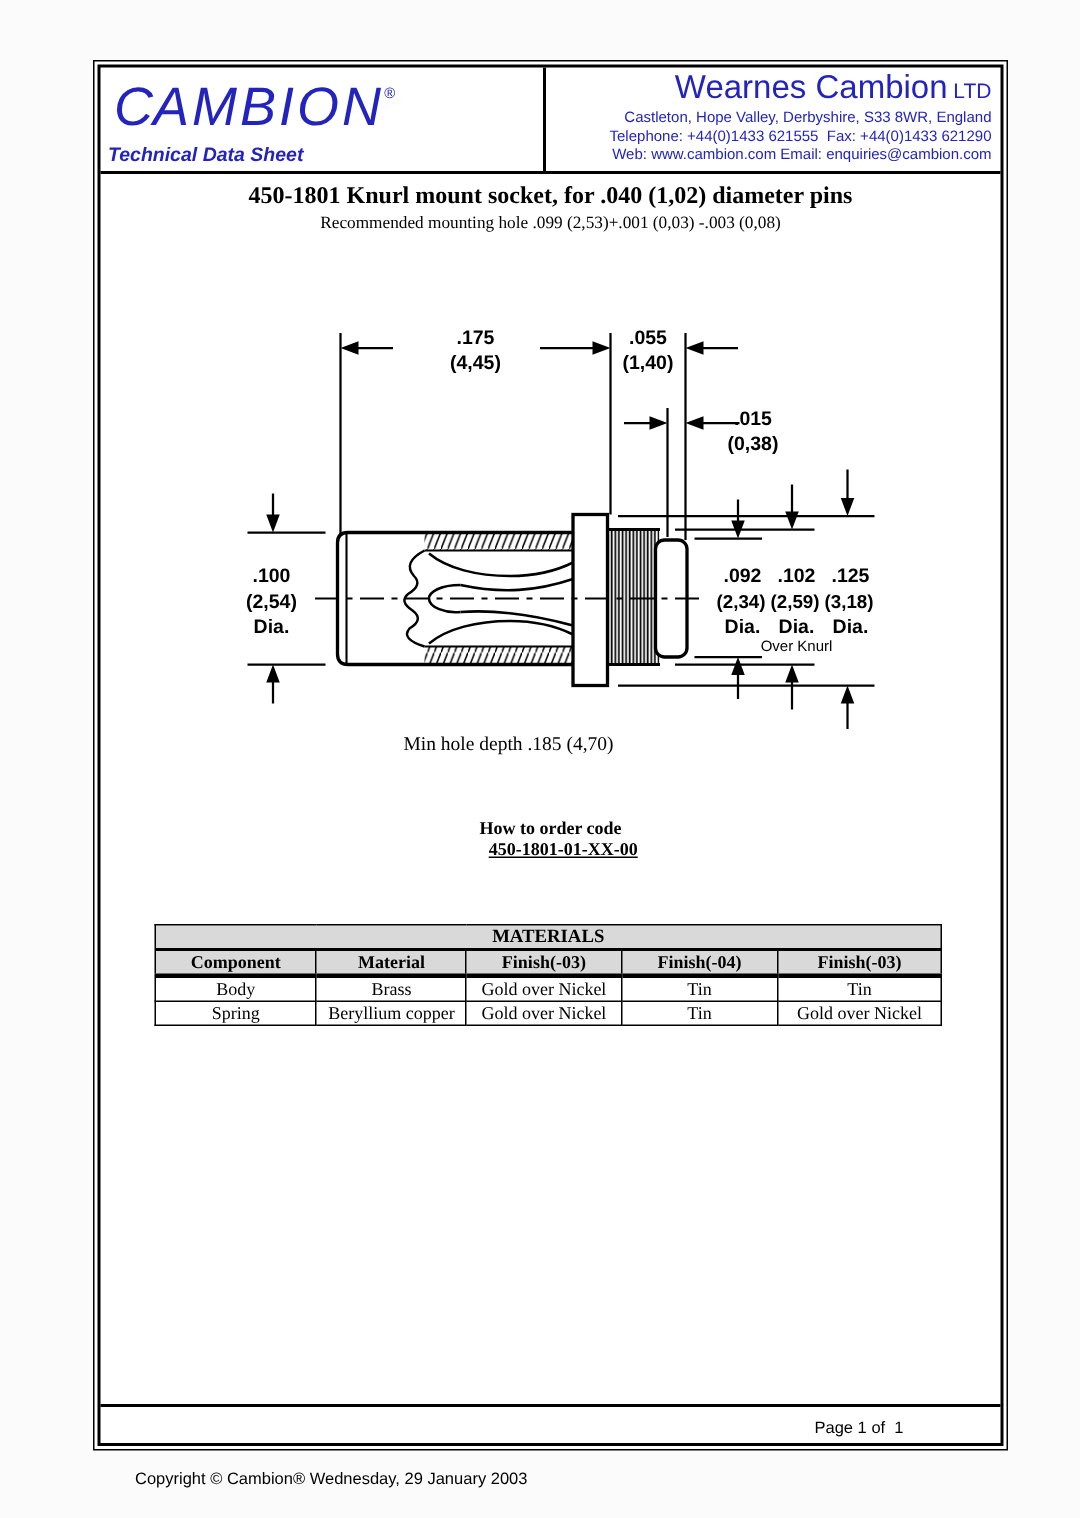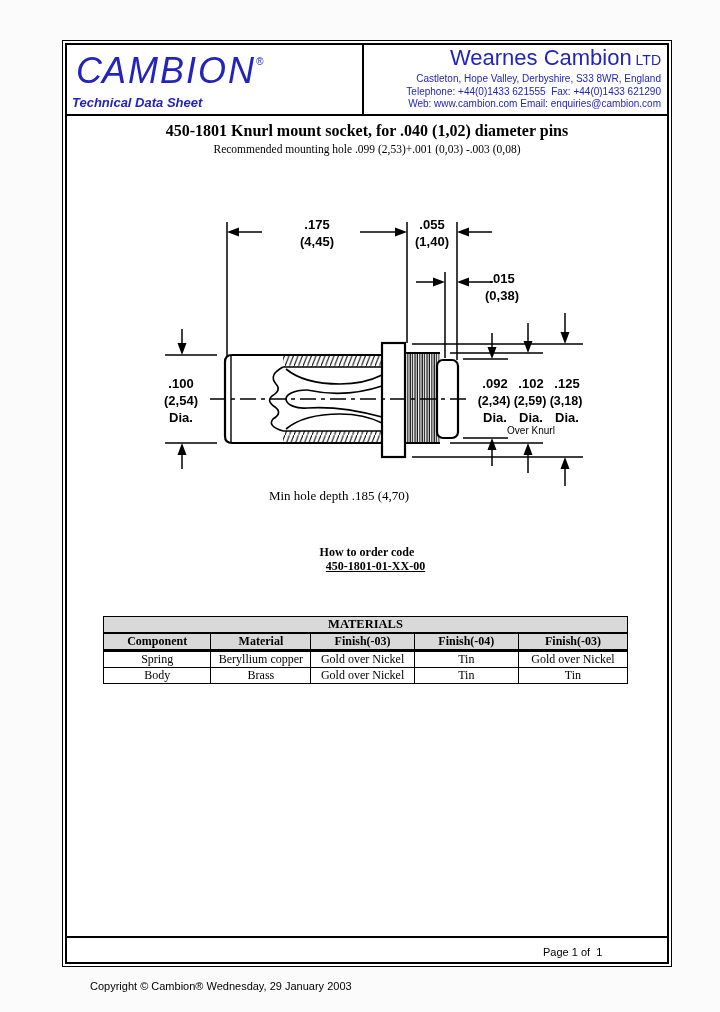--- a/index.html
+++ b/index.html
@@ -211,32 +211,32 @@
         <td colspan="5">MATERIALS</td>
       </tr>
       <tr class="head-row">
         <th>Component</th>
         <th>Material</th>
         <th>Finish(-03)</th>
         <th>Finish(-04)</th>
         <th>Finish(-03)</th>
       </tr>
       <tr>
+        <td>Body</td>
+        <td>Brass</td>
+        <td>Gold over Nickel</td>
+        <td>Tin</td>
+        <td>Tin</td>
+      </tr>
+      <tr>
         <td>Spring</td>
         <td>Beryllium copper</td>
         <td>Gold over Nickel</td>
         <td>Tin</td>
         <td>Gold over Nickel</td>
       </tr>
-      <tr>
-        <td>Body</td>
-        <td>Brass</td>
-        <td>Gold over Nickel</td>
-        <td>Tin</td>
-        <td>Tin</td>
-      </tr>
     </tbody>
   </table>
 
   <div class="hrule" style="top:936px;"></div>
   <div class="copyright">Copyright © Cambion® Wednesday, 29 January 2003</div>
   <div class="page-info">Page 1 of  1</div>
 </div>
 
 </body></html>

